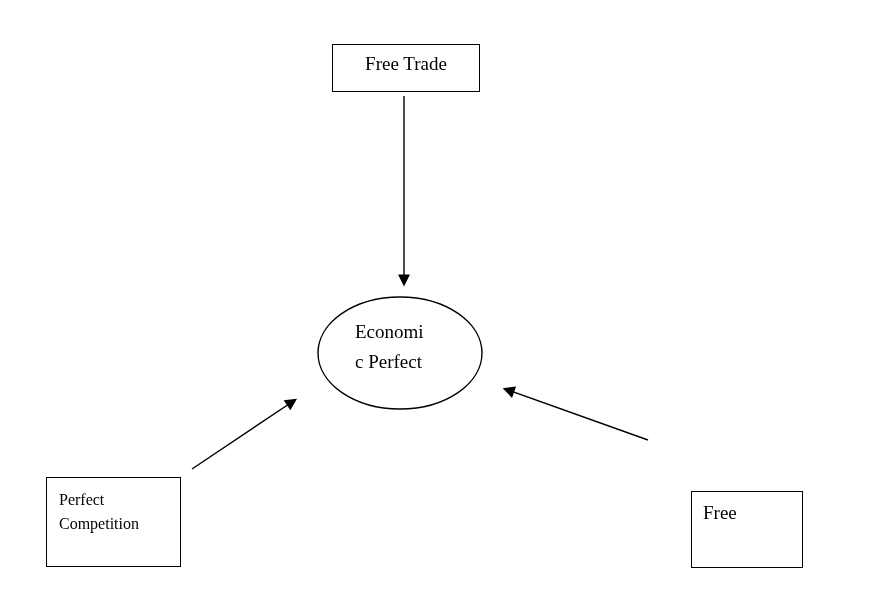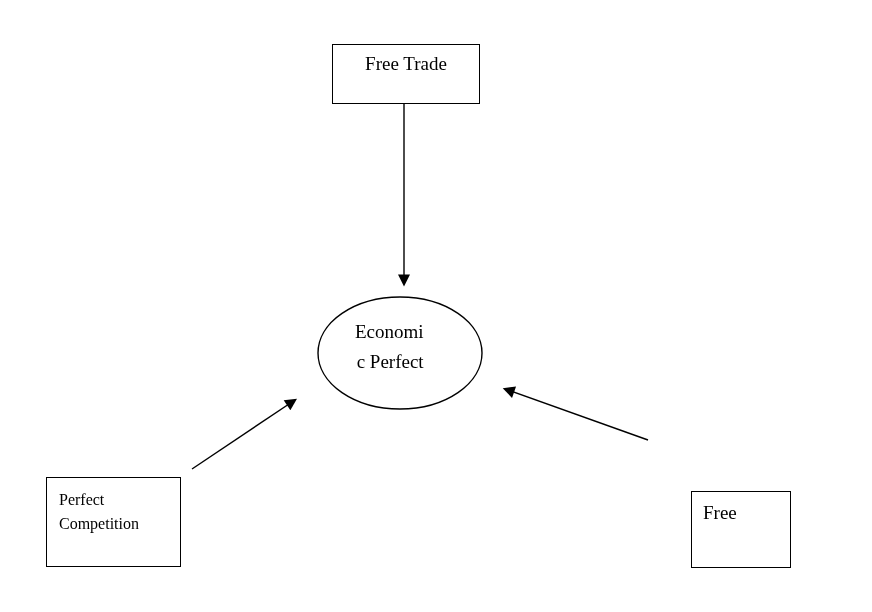--- a/index.html
+++ b/index.html
@@ -35,52 +35,51 @@
   .box {
     position: absolute;
     border: 1.5px solid #000000;
     background: #ffffff;
     box-sizing: border-box;
   }
   .box.free-trade {
     left: 332px;
     top: 44px;
     width: 148px;
-    height: 60px;
+    height: 48px;
     text-align: center;
     padding-top: 7px;
     font-size: 19px;
     line-height: 24px;
   }
   .box.perfect-competition {
     left: 46px;
     top: 477px;
     width: 135px;
     height: 90px;
     padding: 10px 0 0 12px;
     font-size: 16px;
     line-height: 24px;
   }
   .box.free-market {
     left: 691px;
     top: 491px;
-    width: 100px;
+    width: 112px;
     height: 77px;
     padding: 7px 0 0 11px;
     font-size: 19px;
     line-height: 27px;
   }
   .ellipse-label {
     position: absolute;
     left: 355px;
     top: 317px;
     font-size: 19px;
     line-height: 30px;
     white-space: nowrap;
-    text-align: right;
   }
 </style>
 </head>
 <body>
 
 <div class="canvas">
 
   <svg class="connectors" viewBox="0 0 872 612" xmlns="http://www.w3.org/2000/svg">
     <defs>
       <marker id="arrowhead" viewBox="0 0 10 10" refX="8" refY="5" markerWidth="14" markerHeight="12" markerUnits="userSpaceOnUse" orient="auto">

